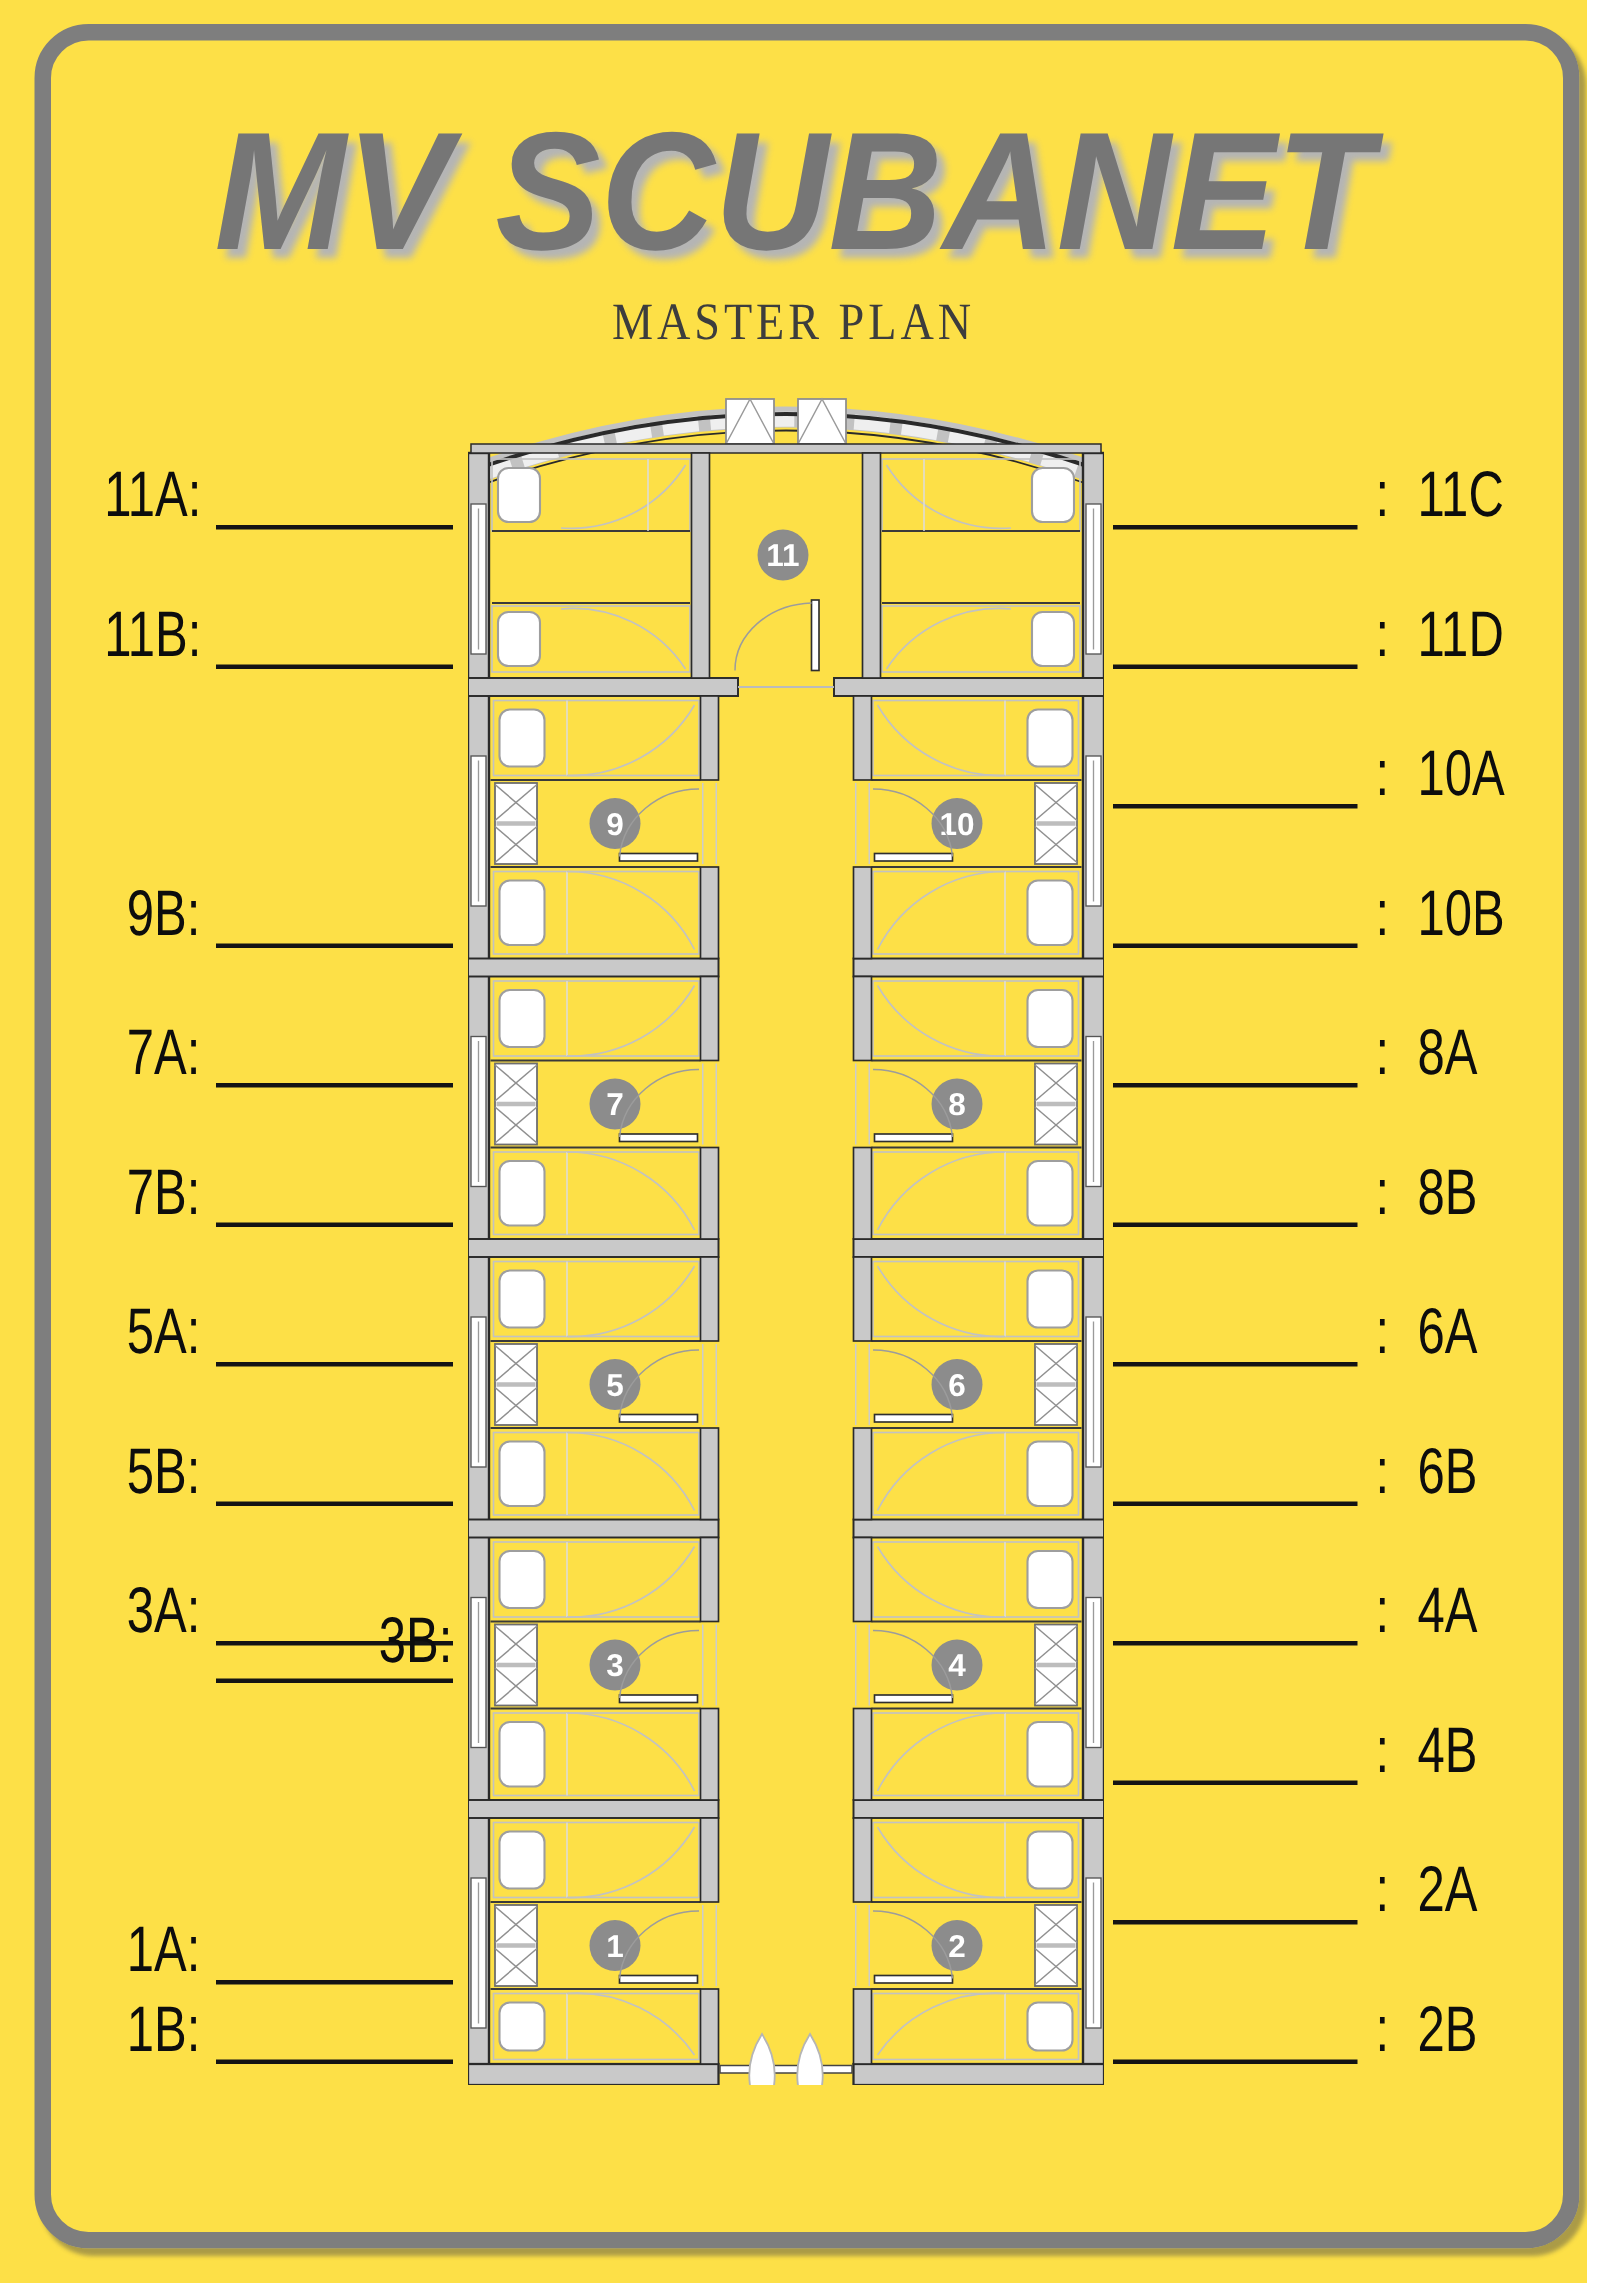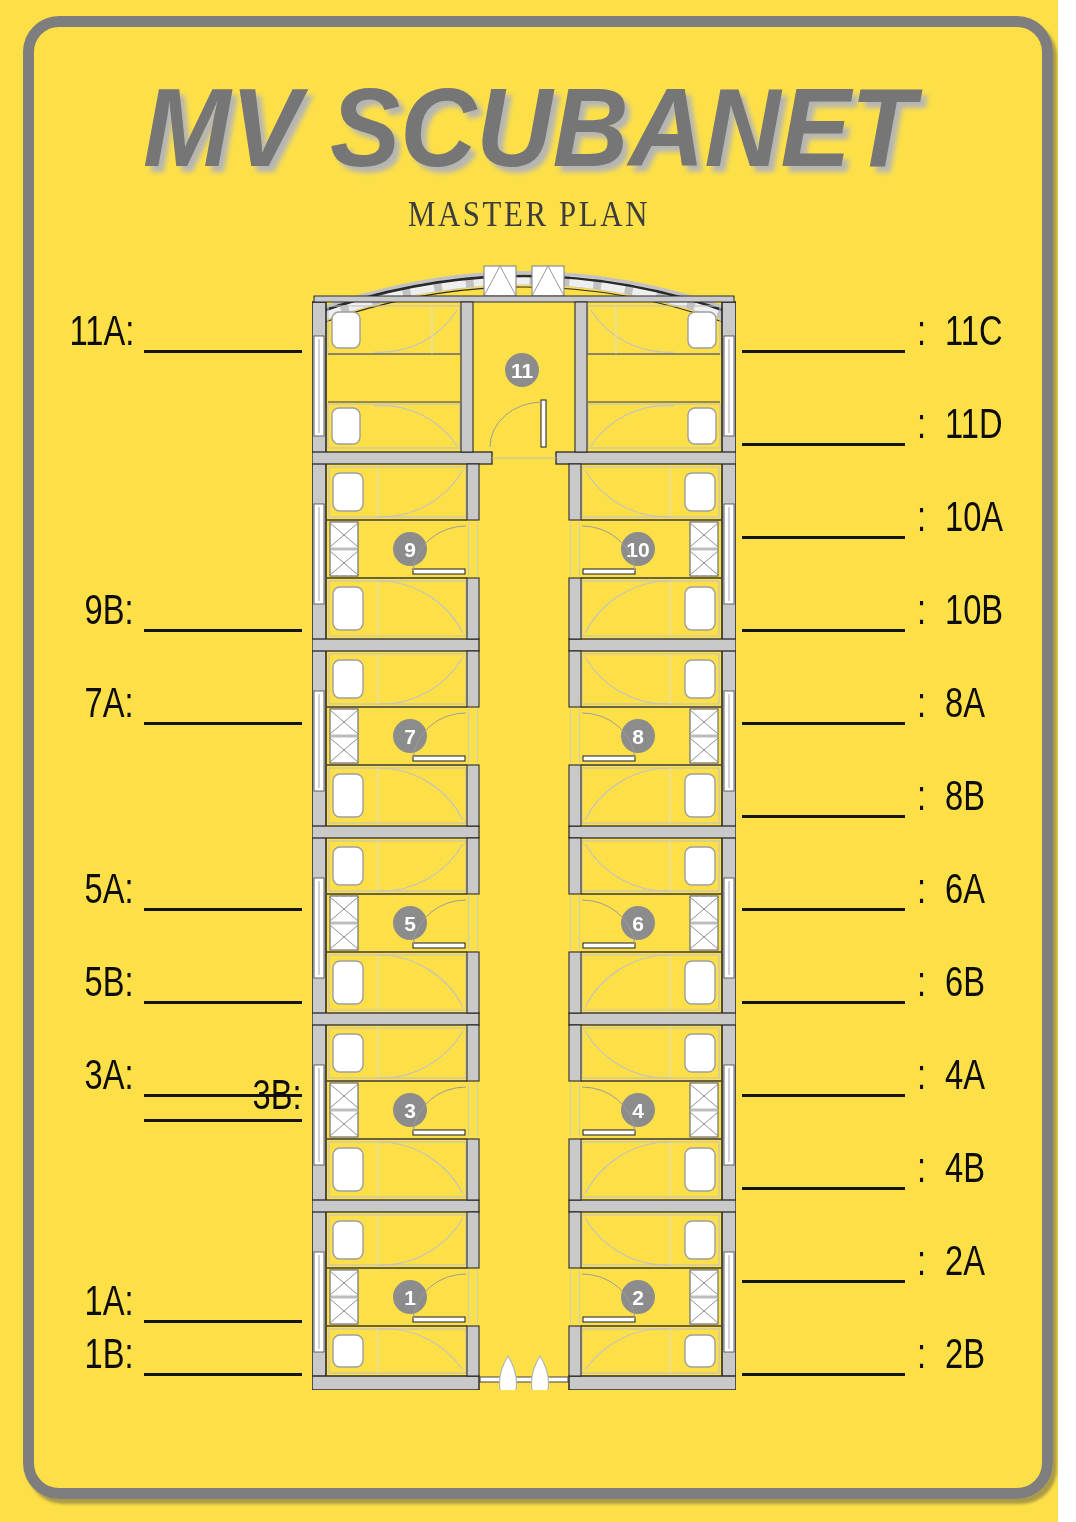--- a/index.html
+++ b/index.html
@@ -354,20 +354,24 @@
     </svg>
 <div class="row row-left" style="top: 303px;">
       <span class="berth berth-left">11A:</span>
       <span class="blank"></span>
     </div>
     <div class="row row-right" style="top: 303px;">
       <span class="blank"></span>
       <span class="berth sep">:</span>
       <span class="berth berth-right">11C</span>
     </div>
+    <div class="row row-left" style="top: 396px;">
+      <span class="berth berth-left">11B:</span>
+      <span class="blank"></span>
+    </div>
     <div class="row row-right" style="top: 396px;">
       <span class="blank"></span>
       <span class="berth sep">:</span>
       <span class="berth berth-right">11D</span>
     </div>
     <div class="row row-right" style="top: 489px;">
       <span class="blank"></span>
       <span class="berth sep">:</span>
       <span class="berth berth-right">10A</span>
     </div>
@@ -381,20 +385,24 @@
       <span class="berth berth-right">10B</span>
     </div>
     <div class="row row-left" style="top: 675px;">
       <span class="berth berth-left">7A:</span>
       <span class="blank"></span>
     </div>
     <div class="row row-right" style="top: 675px;">
       <span class="blank"></span>
       <span class="berth sep">:</span>
       <span class="berth berth-right">8A</span>
+    </div>
+    <div class="row row-left" style="top: 768px;">
+      <span class="berth berth-left">7B:</span>
+      <span class="blank"></span>
     </div>
     <div class="row row-right" style="top: 768px;">
       <span class="blank"></span>
       <span class="berth sep">:</span>
       <span class="berth berth-right">8B</span>
     </div>
     <div class="row row-left" style="top: 861px;">
       <span class="berth berth-left">5A:</span>
       <span class="blank"></span>
     </div>

